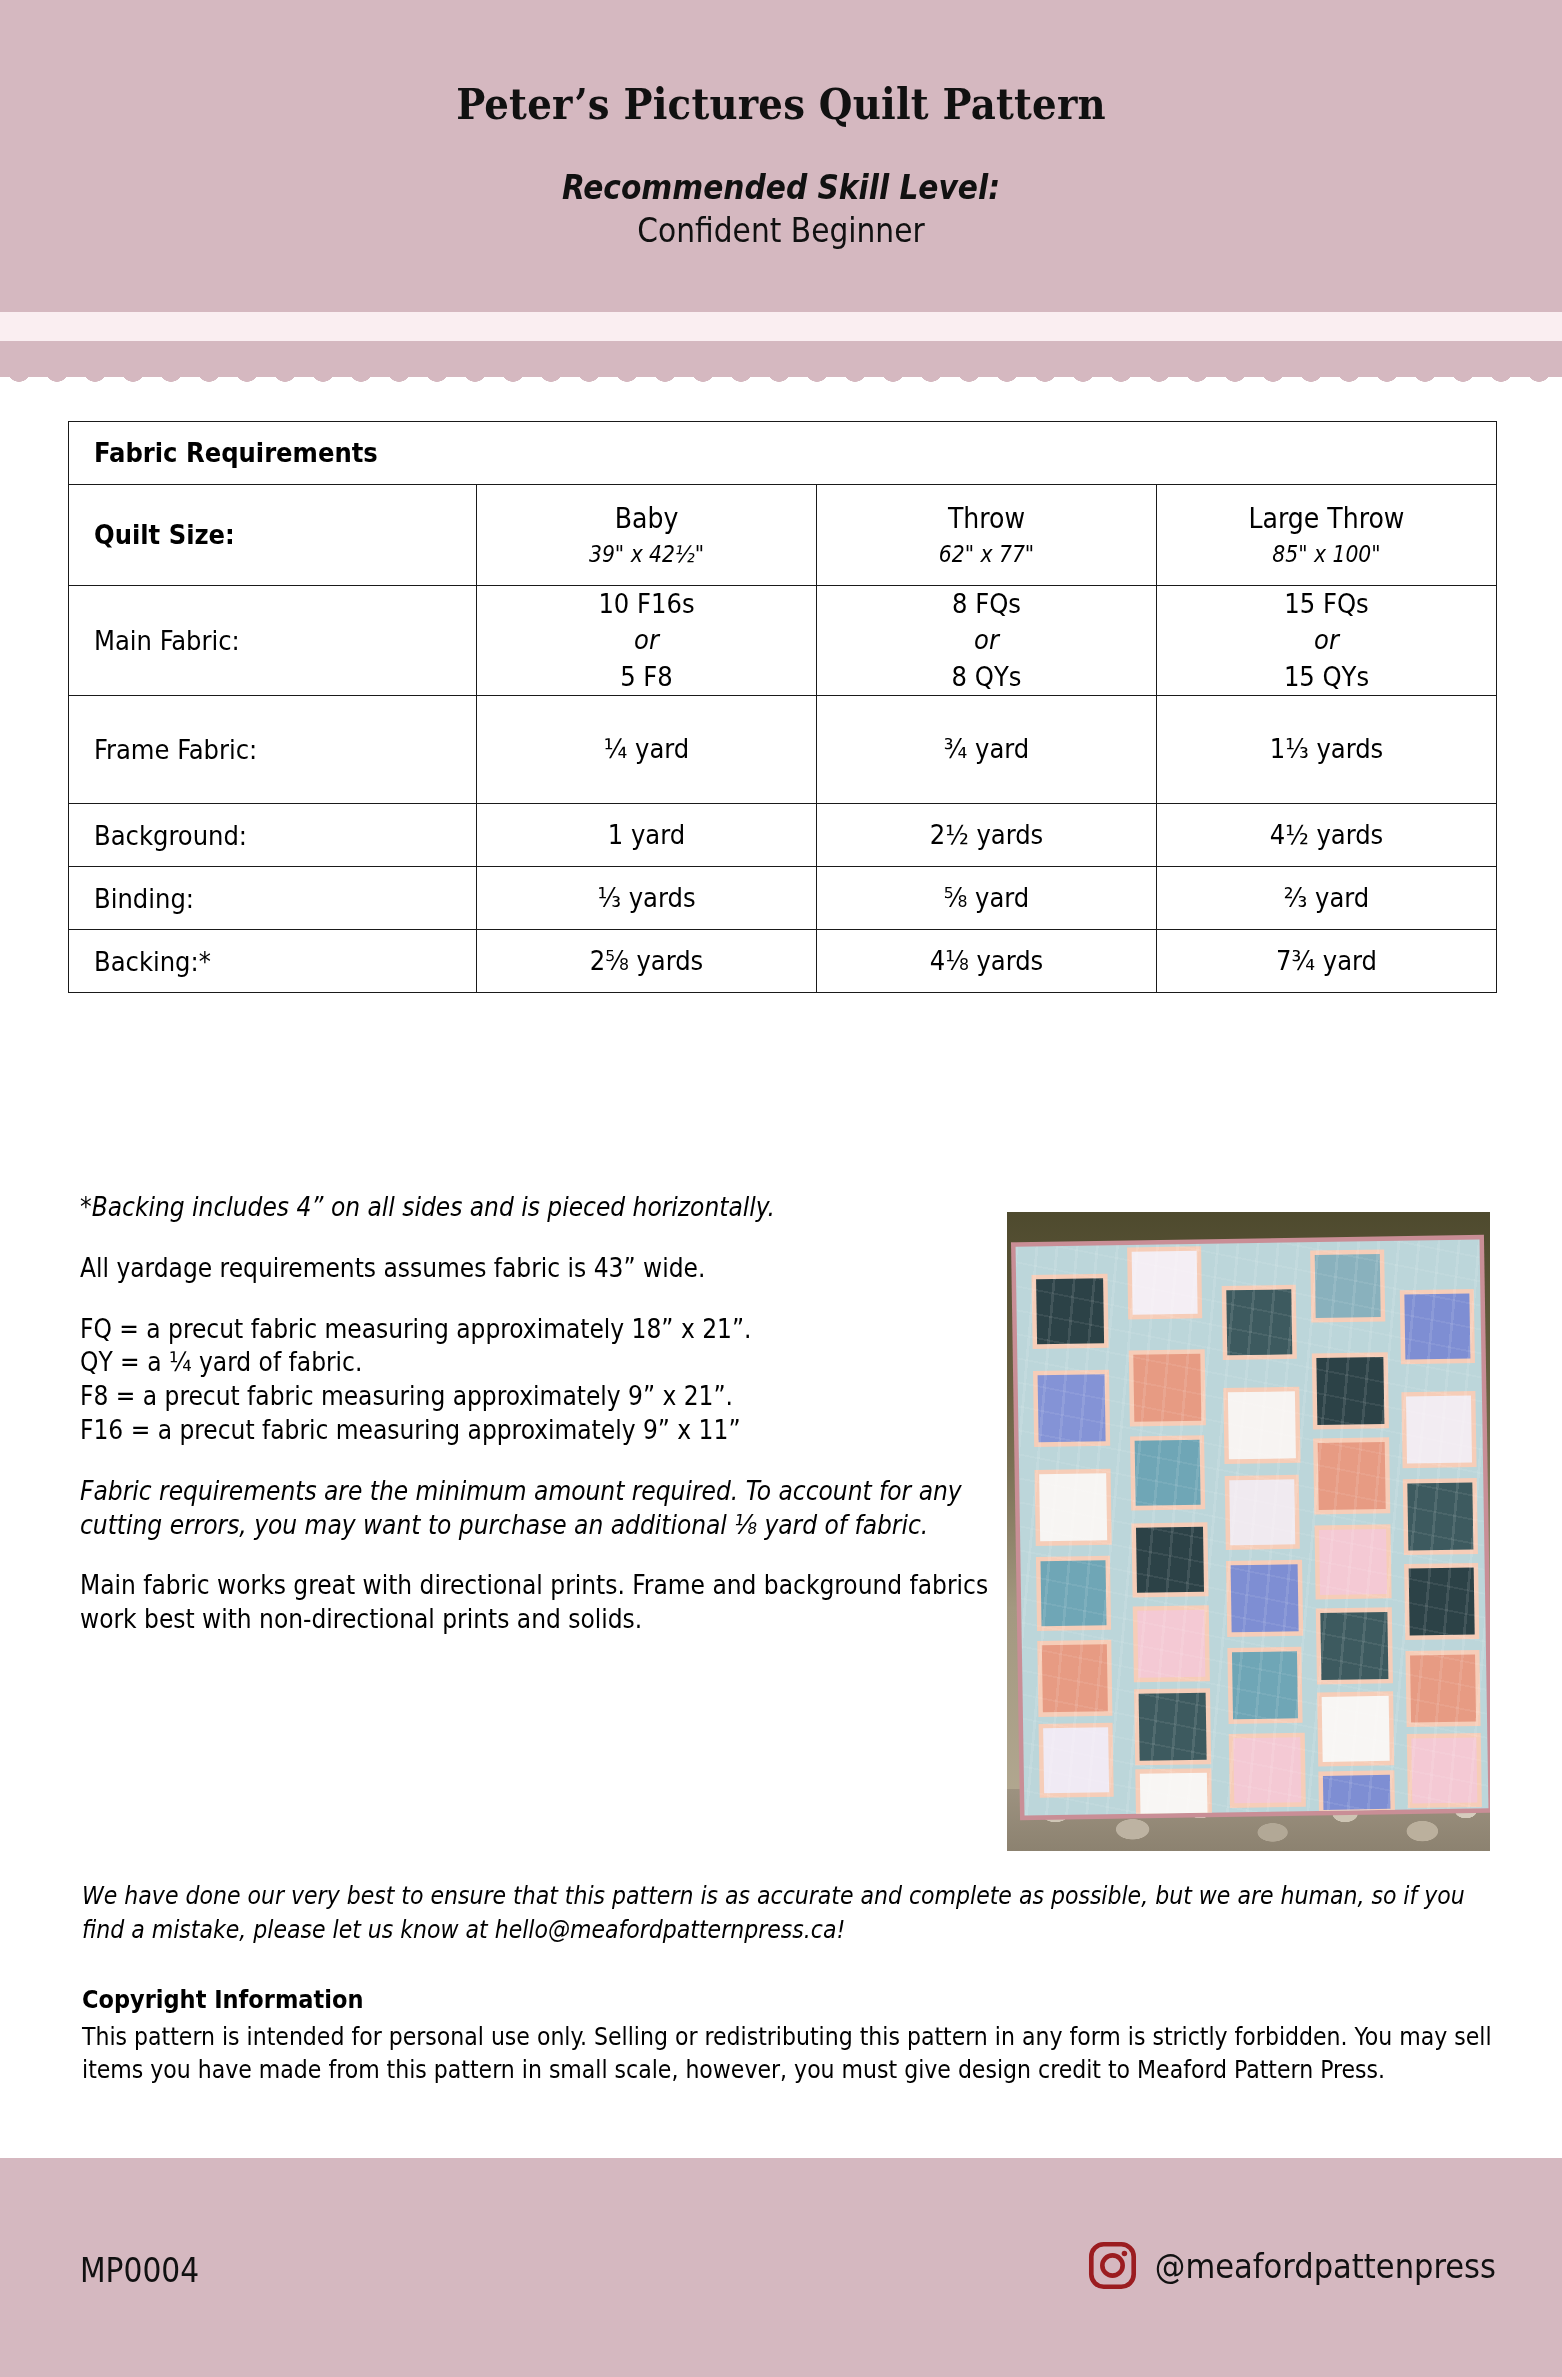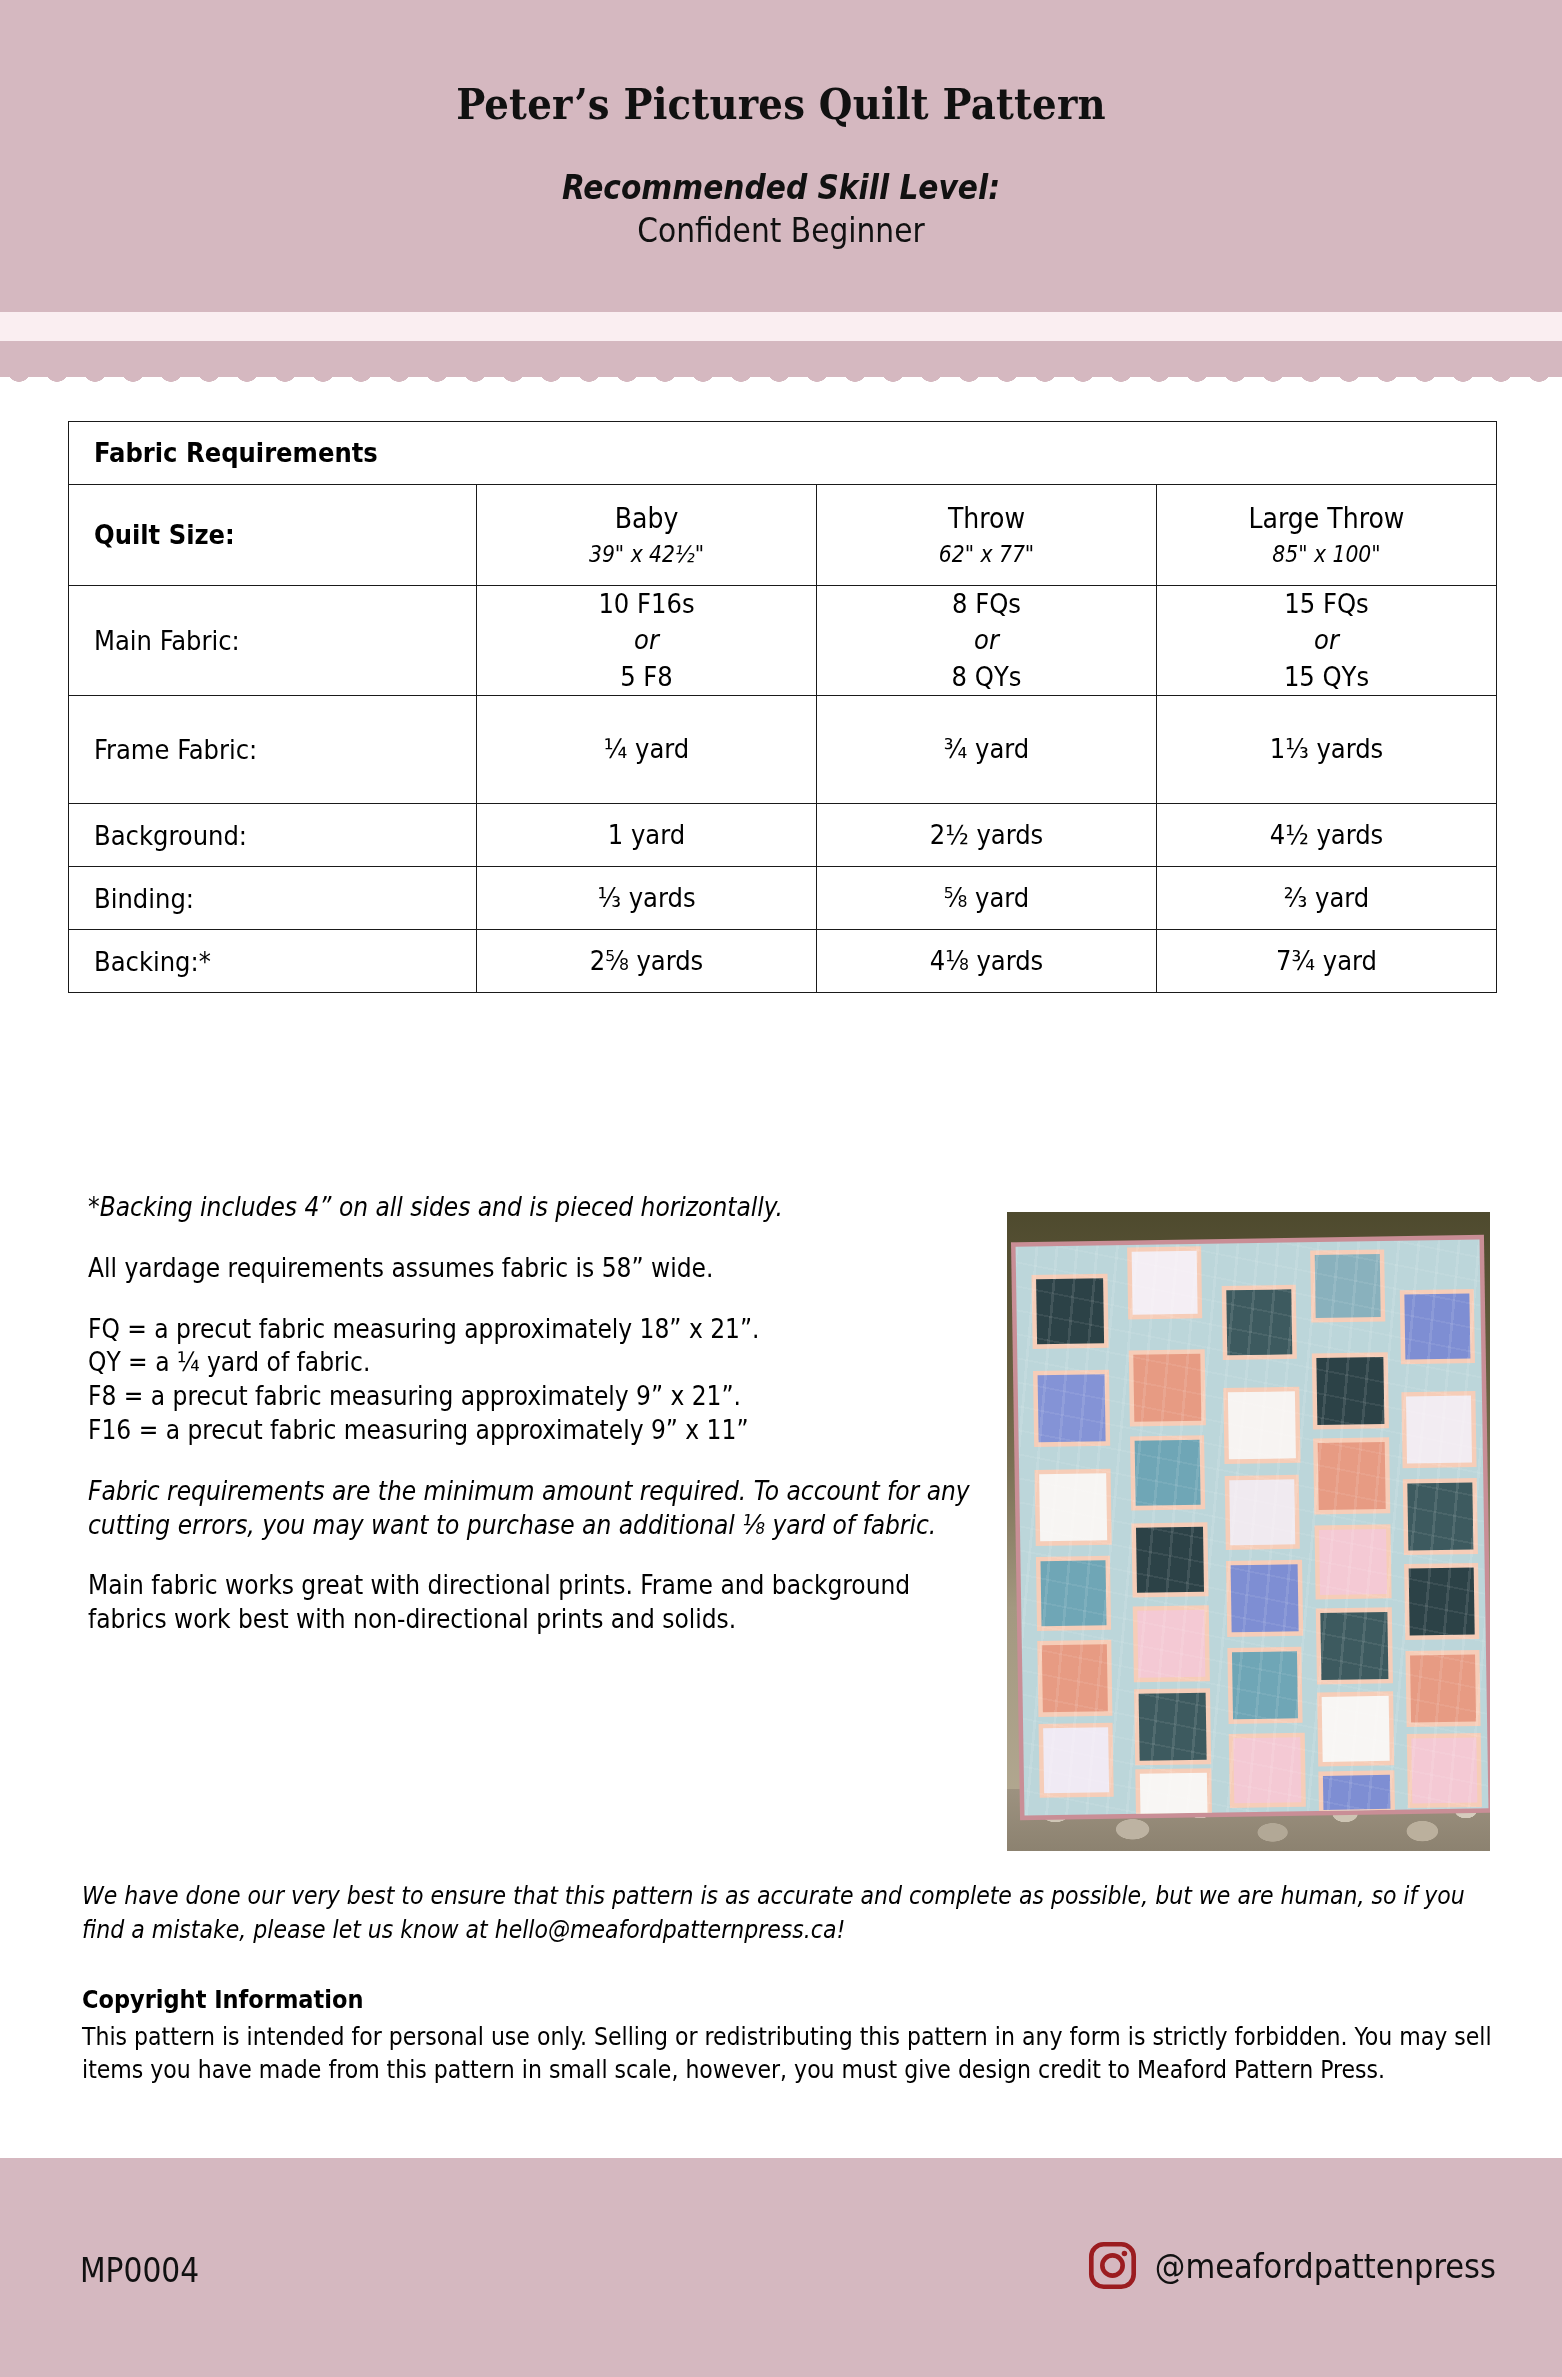--- a/index.html
+++ b/index.html
@@ -124,21 +124,21 @@
   
   .body-col {
     position: absolute;
     left: 80px;
     top: 1191px;
     width: 915px;
     font-size: 26px;
     line-height: 1.30;
     color: #000;
   }
-  .body-col p { margin: 0 0 27px 8px; }
+  .body-col p { margin: 0 0 27px 0; }
   .body-col p.tight { margin-bottom: 0; }
   .body-col .ital { font-style: italic; }
 
   
   .photo-frame {
     position: absolute;
     left: 1007px; top: 1212px;
     width: 483px; height: 639px;
     overflow: hidden;
     background: #5d5138;
@@ -311,21 +311,21 @@
       <td class="cell-rowhead-reg">Backing:*</td>
       <td class="cell-val">2⅝ yards</td>
       <td class="cell-val">4⅛ yards</td>
       <td class="cell-val">7¾ yard</td>
     </tr>
   </tbody>
 </table>
 
 <div class="body-col">
   <p class="ital">*Backing includes 4” on all sides and is pieced horizontally.</p>
-  <p>All yardage requirements assumes fabric is 58” wide.</p>
+  <p>All yardage requirements assumes fabric is 43” wide.</p>
   <p class="tight">FQ = a precut fabric measuring approximately 18” x 21”.</p>
   <p class="tight">QY = a ¼ yard of fabric.</p>
   <p class="tight">F8 = a precut fabric measuring approximately 9” x 21”.</p>
   <p>F16 = a precut fabric measuring approximately 9” x 11”</p>
   <p class="ital">Fabric requirements are the minimum amount required. To account for any cutting errors, you may want to purchase an additional ⅛ yard of fabric.</p>
   <p>Main fabric works great with directional prints. Frame and background fabrics work best with non-directional prints and solids.</p>
 </div>
 
 <div class="photo-frame">
   <div class="photo-bg-top"></div>

